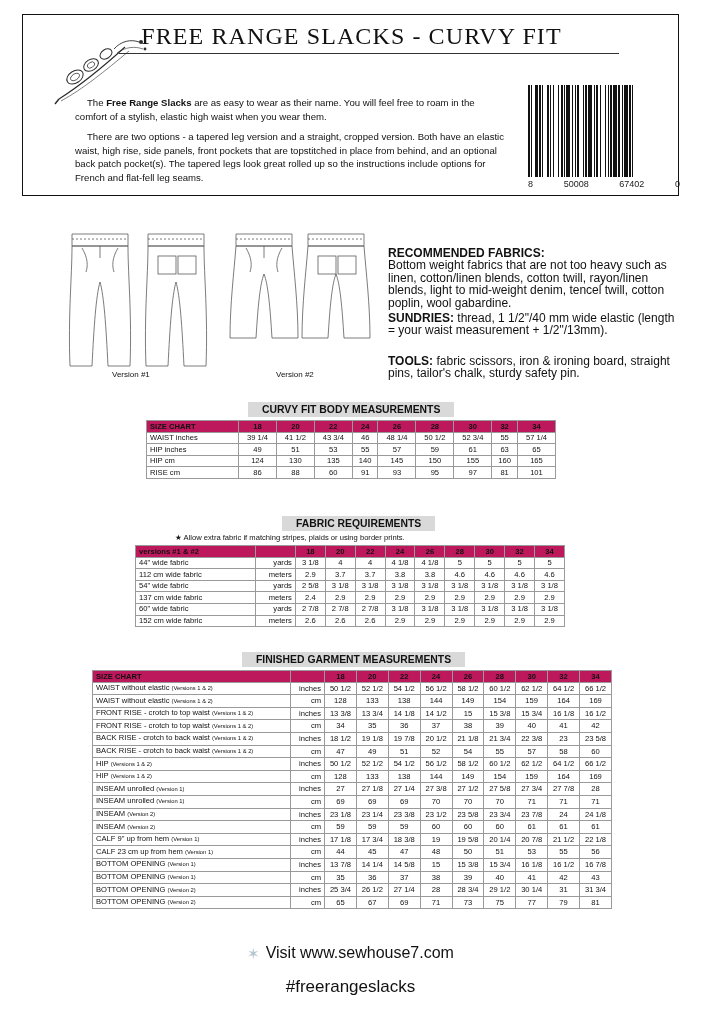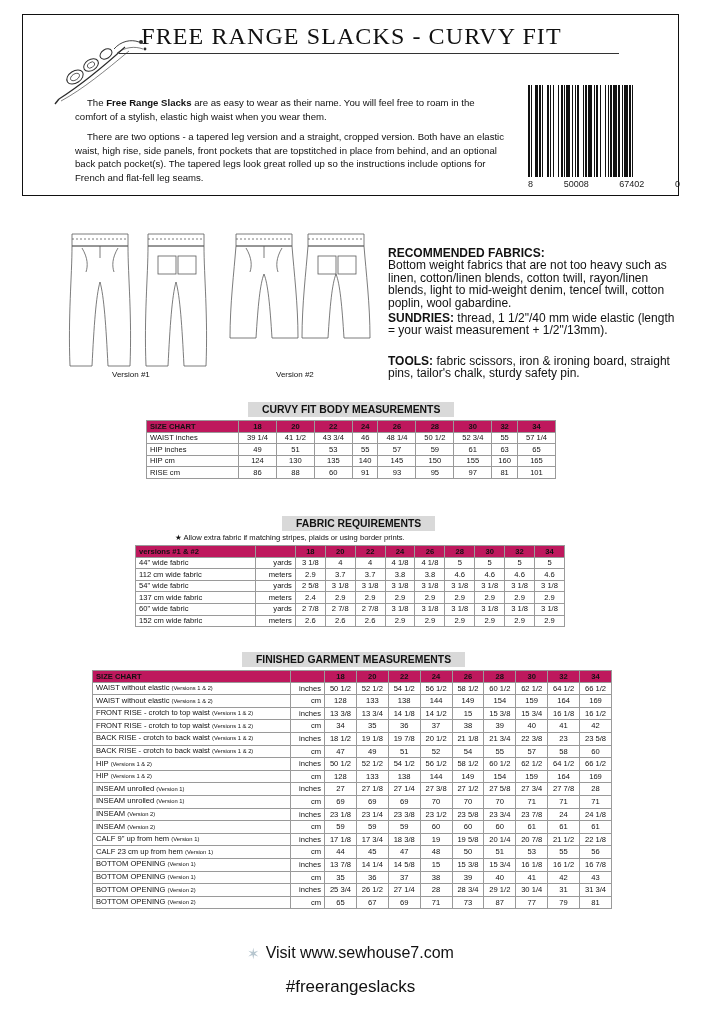--- a/index.html
+++ b/index.html
@@ -708,21 +708,21 @@
         <td>31 3/4</td>
       </tr>
       <tr>
         <td class="lbl">BOTTOM OPENING <span class="tiny">(Version 2)</span></td>
         <td class="unit">cm</td>
         <td>65</td>
         <td>67</td>
         <td>69</td>
         <td>71</td>
         <td>73</td>
-        <td>87</td>
+        <td>75</td>
         <td>77</td>
         <td>79</td>
         <td>81</td>
       </tr>
     </tbody>
   </table>
 
 <div class="footer">
   <div class="line1">
     <span class="star-ico">✶</span><span>Visit www.sewhouse7.com</span>

